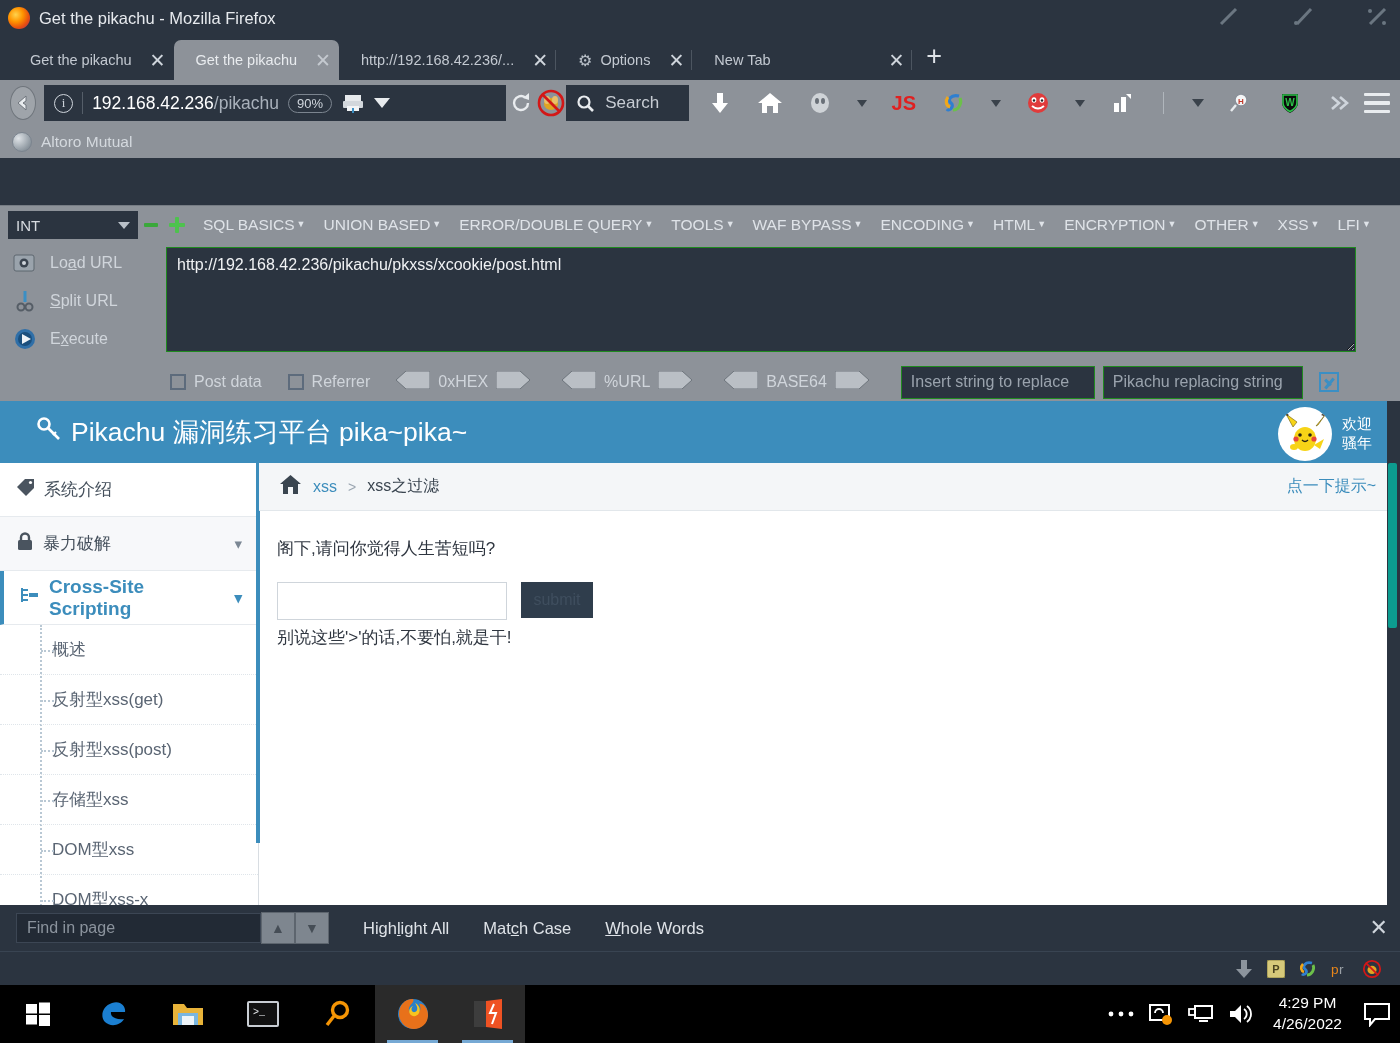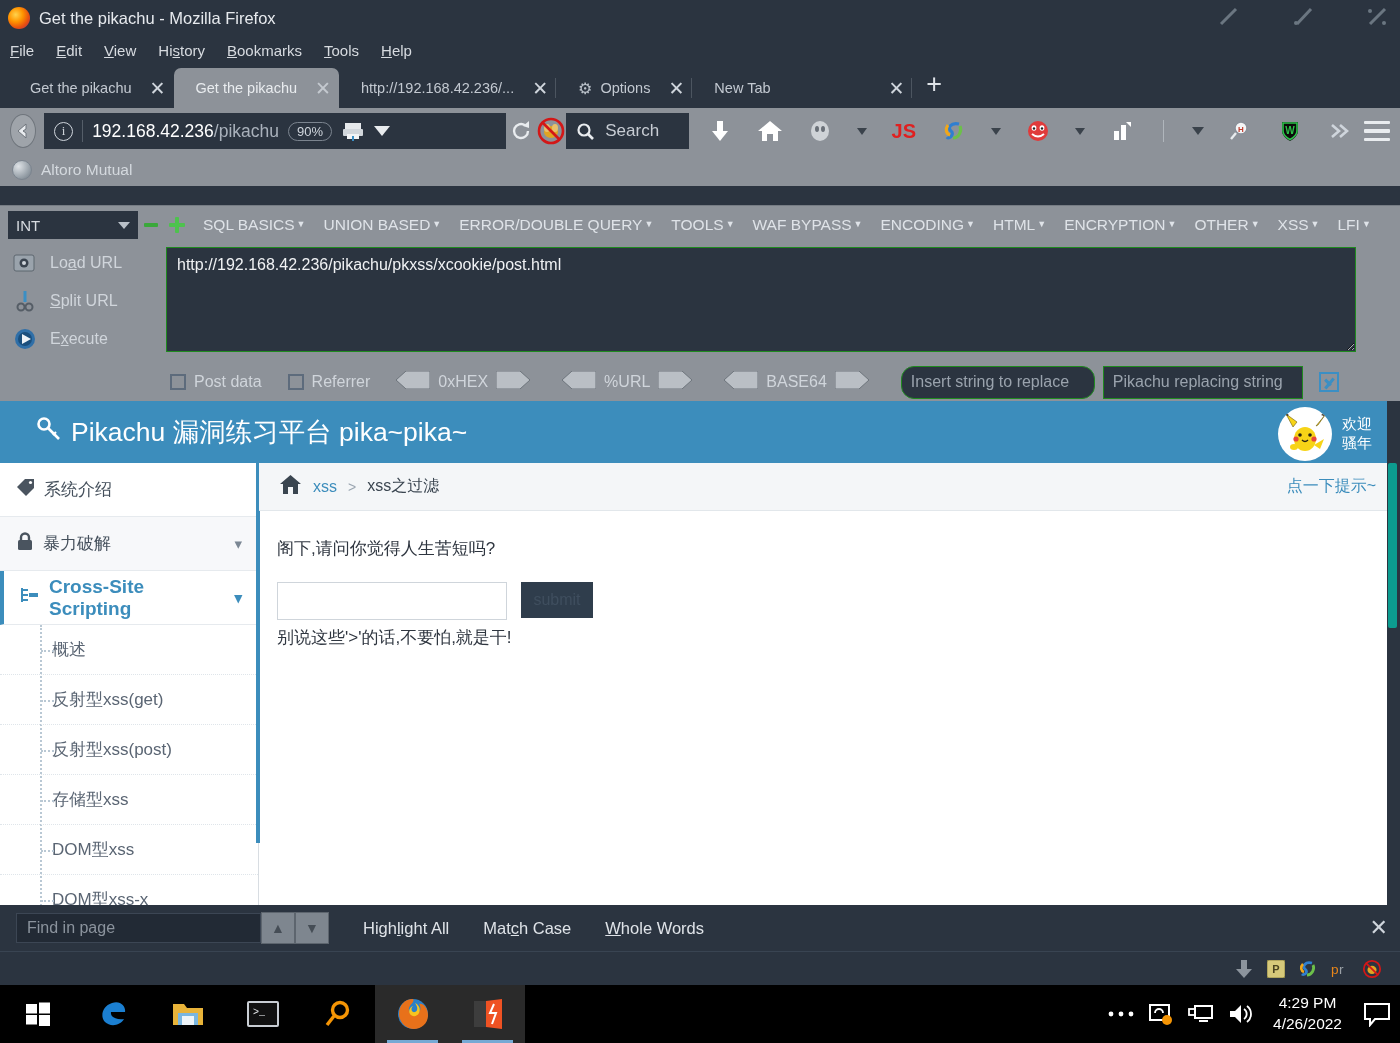--- a/index.html
+++ b/index.html
@@ -197,29 +197,20 @@
         <div class="wc">
           <svg width="26" height="26" viewBox="0 0 26 26">
               <line x1="6" y1="20" x2="21" y2="5" stroke="#6b7681" stroke-width="3"></line>
               <circle cx="6" cy="7" r="2" fill="#6b7681"></circle>
               <circle cx="20" cy="19" r="2" fill="#6b7681"></circle>
             </svg>
         </div>
       </div>
     </div>
 
-    <div class="menubar">
-      <span><u>F</u>ile</span>
-      <span><u>E</u>dit</span>
-      <span><u>V</u>iew</span>
-      <span>Hi<u>s</u>tory</span>
-      <span><u>B</u>ookmarks</span>
-      <span><u>T</u>ools</span>
-      <span><u>H</u>elp</span>
-    </div>
 
     <div class="tabstrip">
       <div class="tab">
         <span class="lbl">Get the pikachu</span>
         <span class="x">✕</span>
       </div>
       <div class="tab active">
         <span class="lbl">Get the pikachu</span>
         <span class="x">✕</span>
       </div>
@@ -501,21 +492,21 @@
             </svg>
         </span>
         <span class="l">BASE64</span>
         <span>
           <svg width="34" height="18" viewBox="0 0 34 18">
               <polygon points="0,0 24,0 34,9 24,18 0,18" fill="#babfc5" stroke="#6e757c"></polygon>
             </svg>
         </span>
       </div>
 
-      <div class="hb-inp" style="width:194px;margin-right:8px;border-radius:13px;">
+      <div class="hb-inp" style="width:194px;margin-right:8px;">
         <span>Insert string to replace</span>
       </div>
       <div class="hb-inp" style="width:200px;margin-right:16px;">
         <span>Pikachu replacing string</span>
       </div>
       <div class="chk-blue"></div>
     </div>
   </div>
 
   <div class="page">

